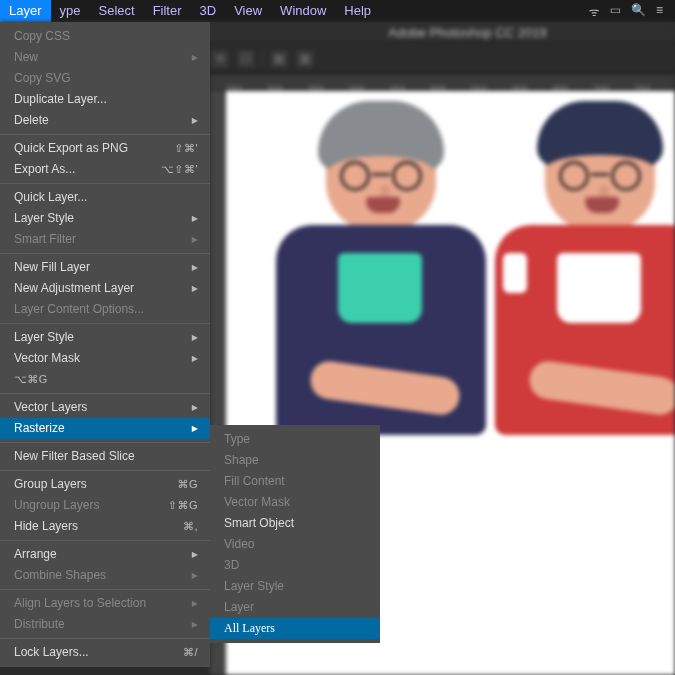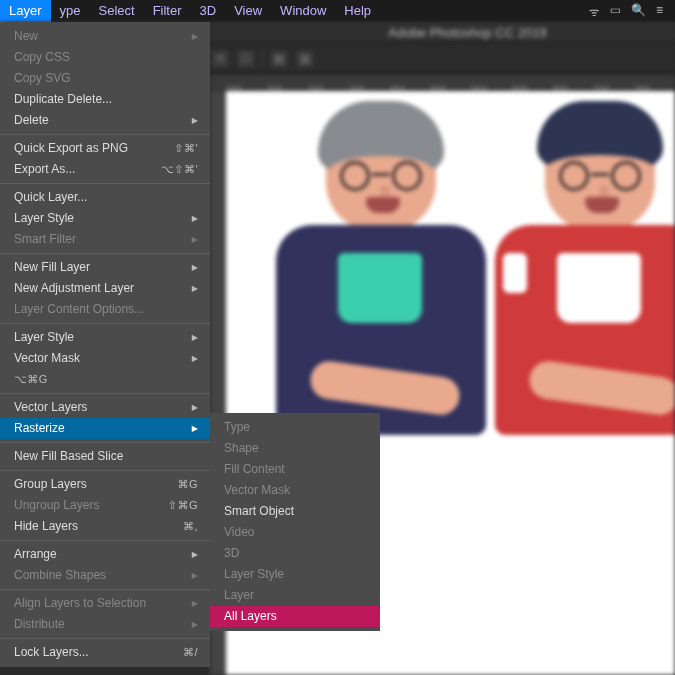--- a/index.html
+++ b/index.html
@@ -62,21 +62,21 @@
   .dropdown .item.arrow::after { content:"▶"; font-size:8px; margin-left:8px; color:#bbb;}
   .dropdown .item.arrow.disabled::after{color:#777;}
   .dropdown .sep { height:1px; background:#5d5d5d; margin:3px 0; }
   .dropdown .item.hl { background:#0369a1; color:#fff; }
   .dropdown .item.hl::after{color:#fff;}
 
   
   .submenu { position:absolute; left:210px; top:358px; width:170px; background:#4b4b4b; color:#ddd; font-size:12px; padding:4px 0; }
   .submenu .item { padding:2px 14px; line-height:17px;}
   .submenu .item.disabled{color:#888;}
-  .submenu .item.hl { background:#be185d; color:#fff;}
+  .submenu .item.hl { background:#0369a1; color:#fff;font-family:Liberation Serif, serif;}
 
   
   .bgblur { filter: blur(2px); }
 </style>
 </head>
 <body>
 
 <div class="app">
 
   <div class="menubar">
@@ -154,31 +154,31 @@
             <div class="arms">
               <div class="arm forearmB1"></div>
               <div class="arm forearmB2"></div>
             </div>
           </div>
       </div>
     </div>
   </div>
 
   <div class="dropdown" id="layerMenu">
+      <div class="item disabled">
+        <span>Copy CSS</span>
+      </div>
       <div class="item disabled arrow">
         <span>New</span>
       </div>
       <div class="item disabled">
-        <span>Copy CSS</span>
-      </div>
-      <div class="item disabled">
         <span>Copy SVG</span>
       </div>
       <div class="item">
-        <span>Duplicate Delete...</span>
+        <span>Duplicate Layer...</span>
       </div>
       <div class="item arrow">
         <span>Delete</span>
       </div>
       <div class="sep"></div>
       <div class="item">
         <span>Quick Export as PNG</span>
         <span class="short">⇧⌘'</span>
       </div>
       <div class="item">
@@ -217,21 +217,21 @@
       </div>
       <div class="sep"></div>
       <div class="item arrow">
         <span>Vector Layers</span>
       </div>
       <div class="item arrow hl">
         <span>Rasterize</span>
       </div>
       <div class="sep"></div>
       <div class="item">
-        <span>New Fill Based Slice</span>
+        <span>New Filter Based Slice</span>
       </div>
       <div class="sep"></div>
       <div class="item">
         <span>Group Layers</span>
         <span class="short">⌘G</span>
       </div>
       <div class="item disabled">
         <span>Ungroup Layers</span>
         <span class="short">⇧⌘G</span>
       </div>
@@ -253,21 +253,21 @@
       <div class="item disabled arrow">
         <span>Distribute</span>
       </div>
       <div class="sep"></div>
       <div class="item">
         <span>Lock Layers...</span>
         <span class="short">⌘/</span>
       </div>
     </div>
 
-  <div class="submenu" id="rasterizeMenu" style="top: 413px;">
+  <div class="submenu" id="rasterizeMenu" style="top: 425px;">
       <div class="item disabled">Type</div>
       <div class="item disabled">Shape</div>
       <div class="item disabled">Fill Content</div>
       <div class="item disabled">Vector Mask</div>
       <div class="item">Smart Object</div>
       <div class="item disabled">Video</div>
       <div class="item disabled">3D</div>
       <div class="item disabled">Layer Style</div>
       <div class="sep"></div>
       <div class="item disabled">Layer</div>

